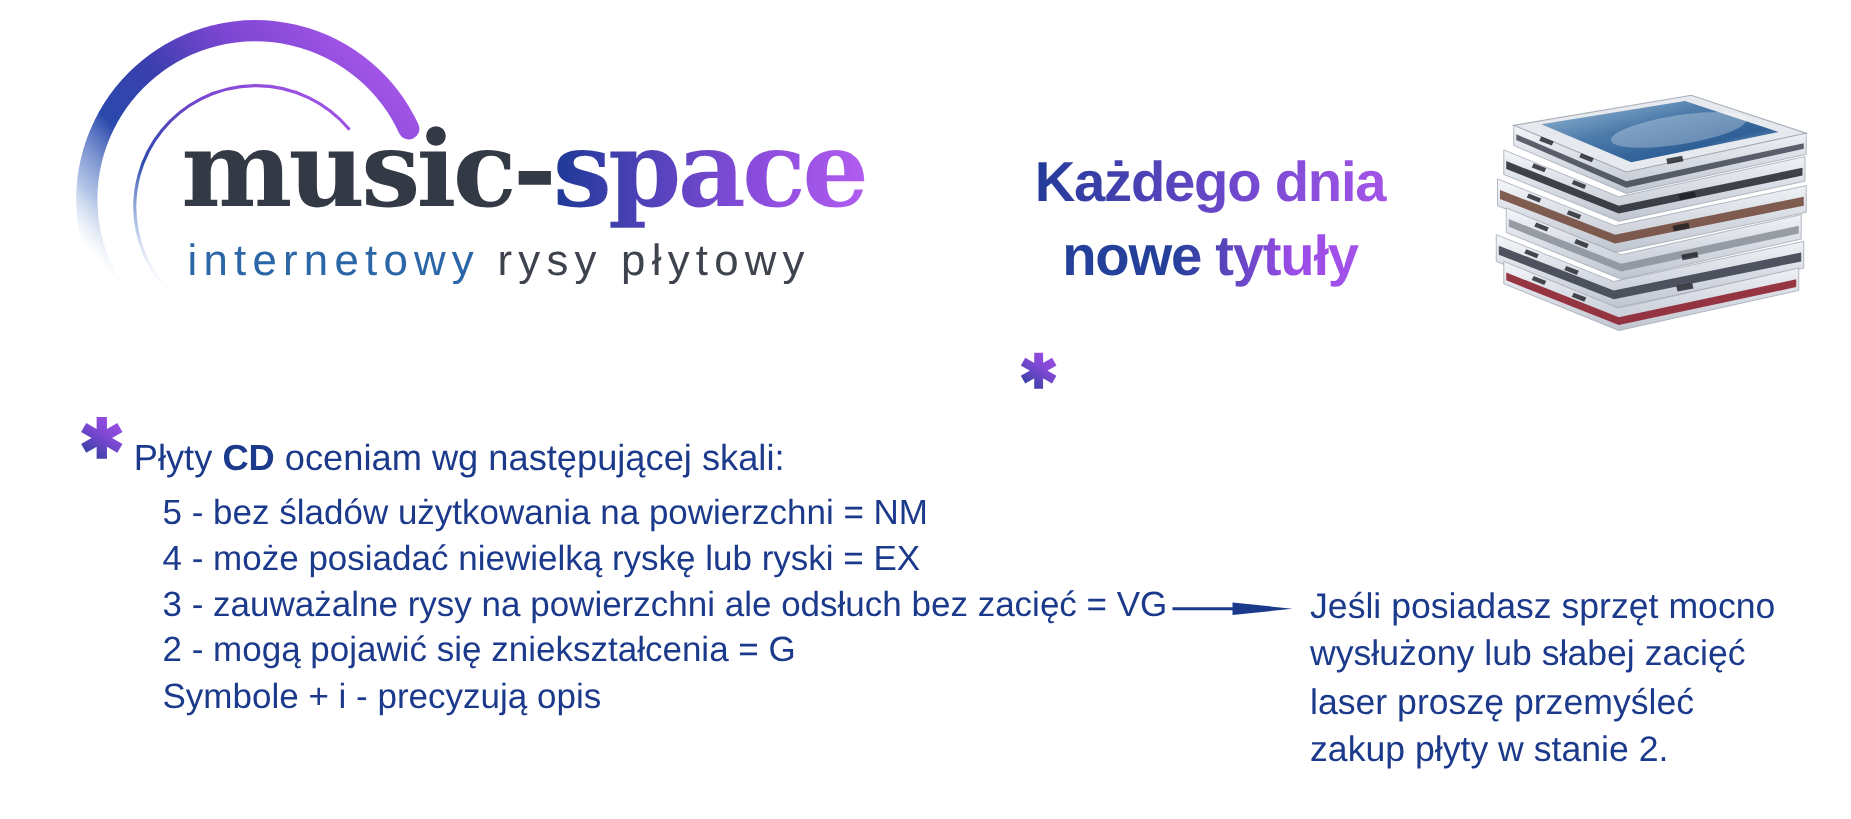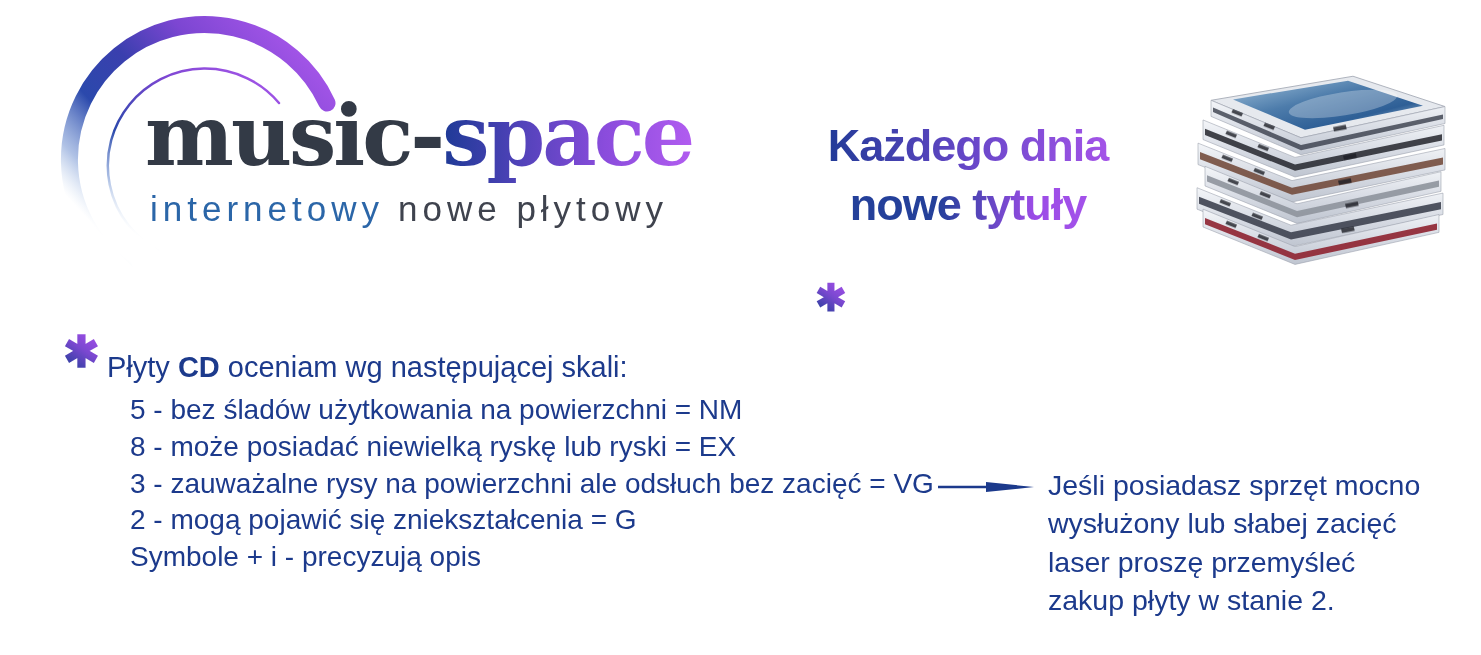--- a/index.html
+++ b/index.html
@@ -83,21 +83,21 @@
       </linearGradient>
     </defs>
     <path d="M 69 263 A 135 135 0 1 1 272 98" fill="none" stroke="url(#arcGradOuter)" stroke-width="17" stroke-linecap="round"></path>
     <path d="M 104 246 A 97 97 0 1 1 224 98" fill="none" stroke="url(#arcGradInner)" stroke-width="2.5" stroke-linecap="round"></path>
   </svg>
 
   <div class="brand">
     <span class="brand-dark">music-</span><span class="brand-grad">space</span>
   </div>
   <div class="tagline">
-    <span class="tag-blue">internetowy</span><span class="tag-dark">nowe płytowy</span>
+    <span class="tag-blue">internetowy</span><span class="tag-dark">rysy płytowy</span>
   </div>
 
   <div class="promo">
     <div class="promo-l1">Każdego dnia</div>
     <div class="promo-l2">nowe tytuły</div>
   </div>
 
   <svg class="cd-stack" width="272" height="198" viewBox="0 0 272 222" preserveAspectRatio="none">
     <defs>
       <linearGradient id="plastic" x1="0" y1="0" x2="0" y2="1">
@@ -158,21 +158,21 @@
 
   <div class="star star-invoice">✱</div>
 
   <div class="star star-grading">✱</div>
   <div class="grading-head navy">
     <span>Płyty </span><span class="bold">CD</span><span> oceniam wg następującej skali:</span>
   </div>
 
   <div class="scale-list navy">
     <div class="scale-row"><span>5 - bez śladów użytkowania na powierzchni = </span><span class="code">NM</span></div>
-    <div class="scale-row"><span>8 - może posiadać niewielką ryskę lub ryski = </span><span class="code">EX</span></div>
+    <div class="scale-row"><span>4 - może posiadać niewielką ryskę lub ryski = </span><span class="code">EX</span></div>
     <div class="scale-row"><span>3 - zauważalne rysy na powierzchni ale odsłuch bez zacięć = </span><span class="code">VG</span></div>
     <div class="scale-row"><span>2 - mogą pojawić się zniekształcenia = </span><span class="code">G</span></div>
     <div class="scale-row"><span>Symbole + i - precyzują opis</span></div>
   </div>
 
   <svg class="arrow" width="100" height="22" viewBox="0 0 100 22">
     <line x1="2" y1="11" x2="58" y2="11" stroke="#1c3a8c" stroke-width="2.5"></line>
     <polygon points="50,6 98,11 50,16" fill="#1c3a8c"></polygon>
   </svg>
 

